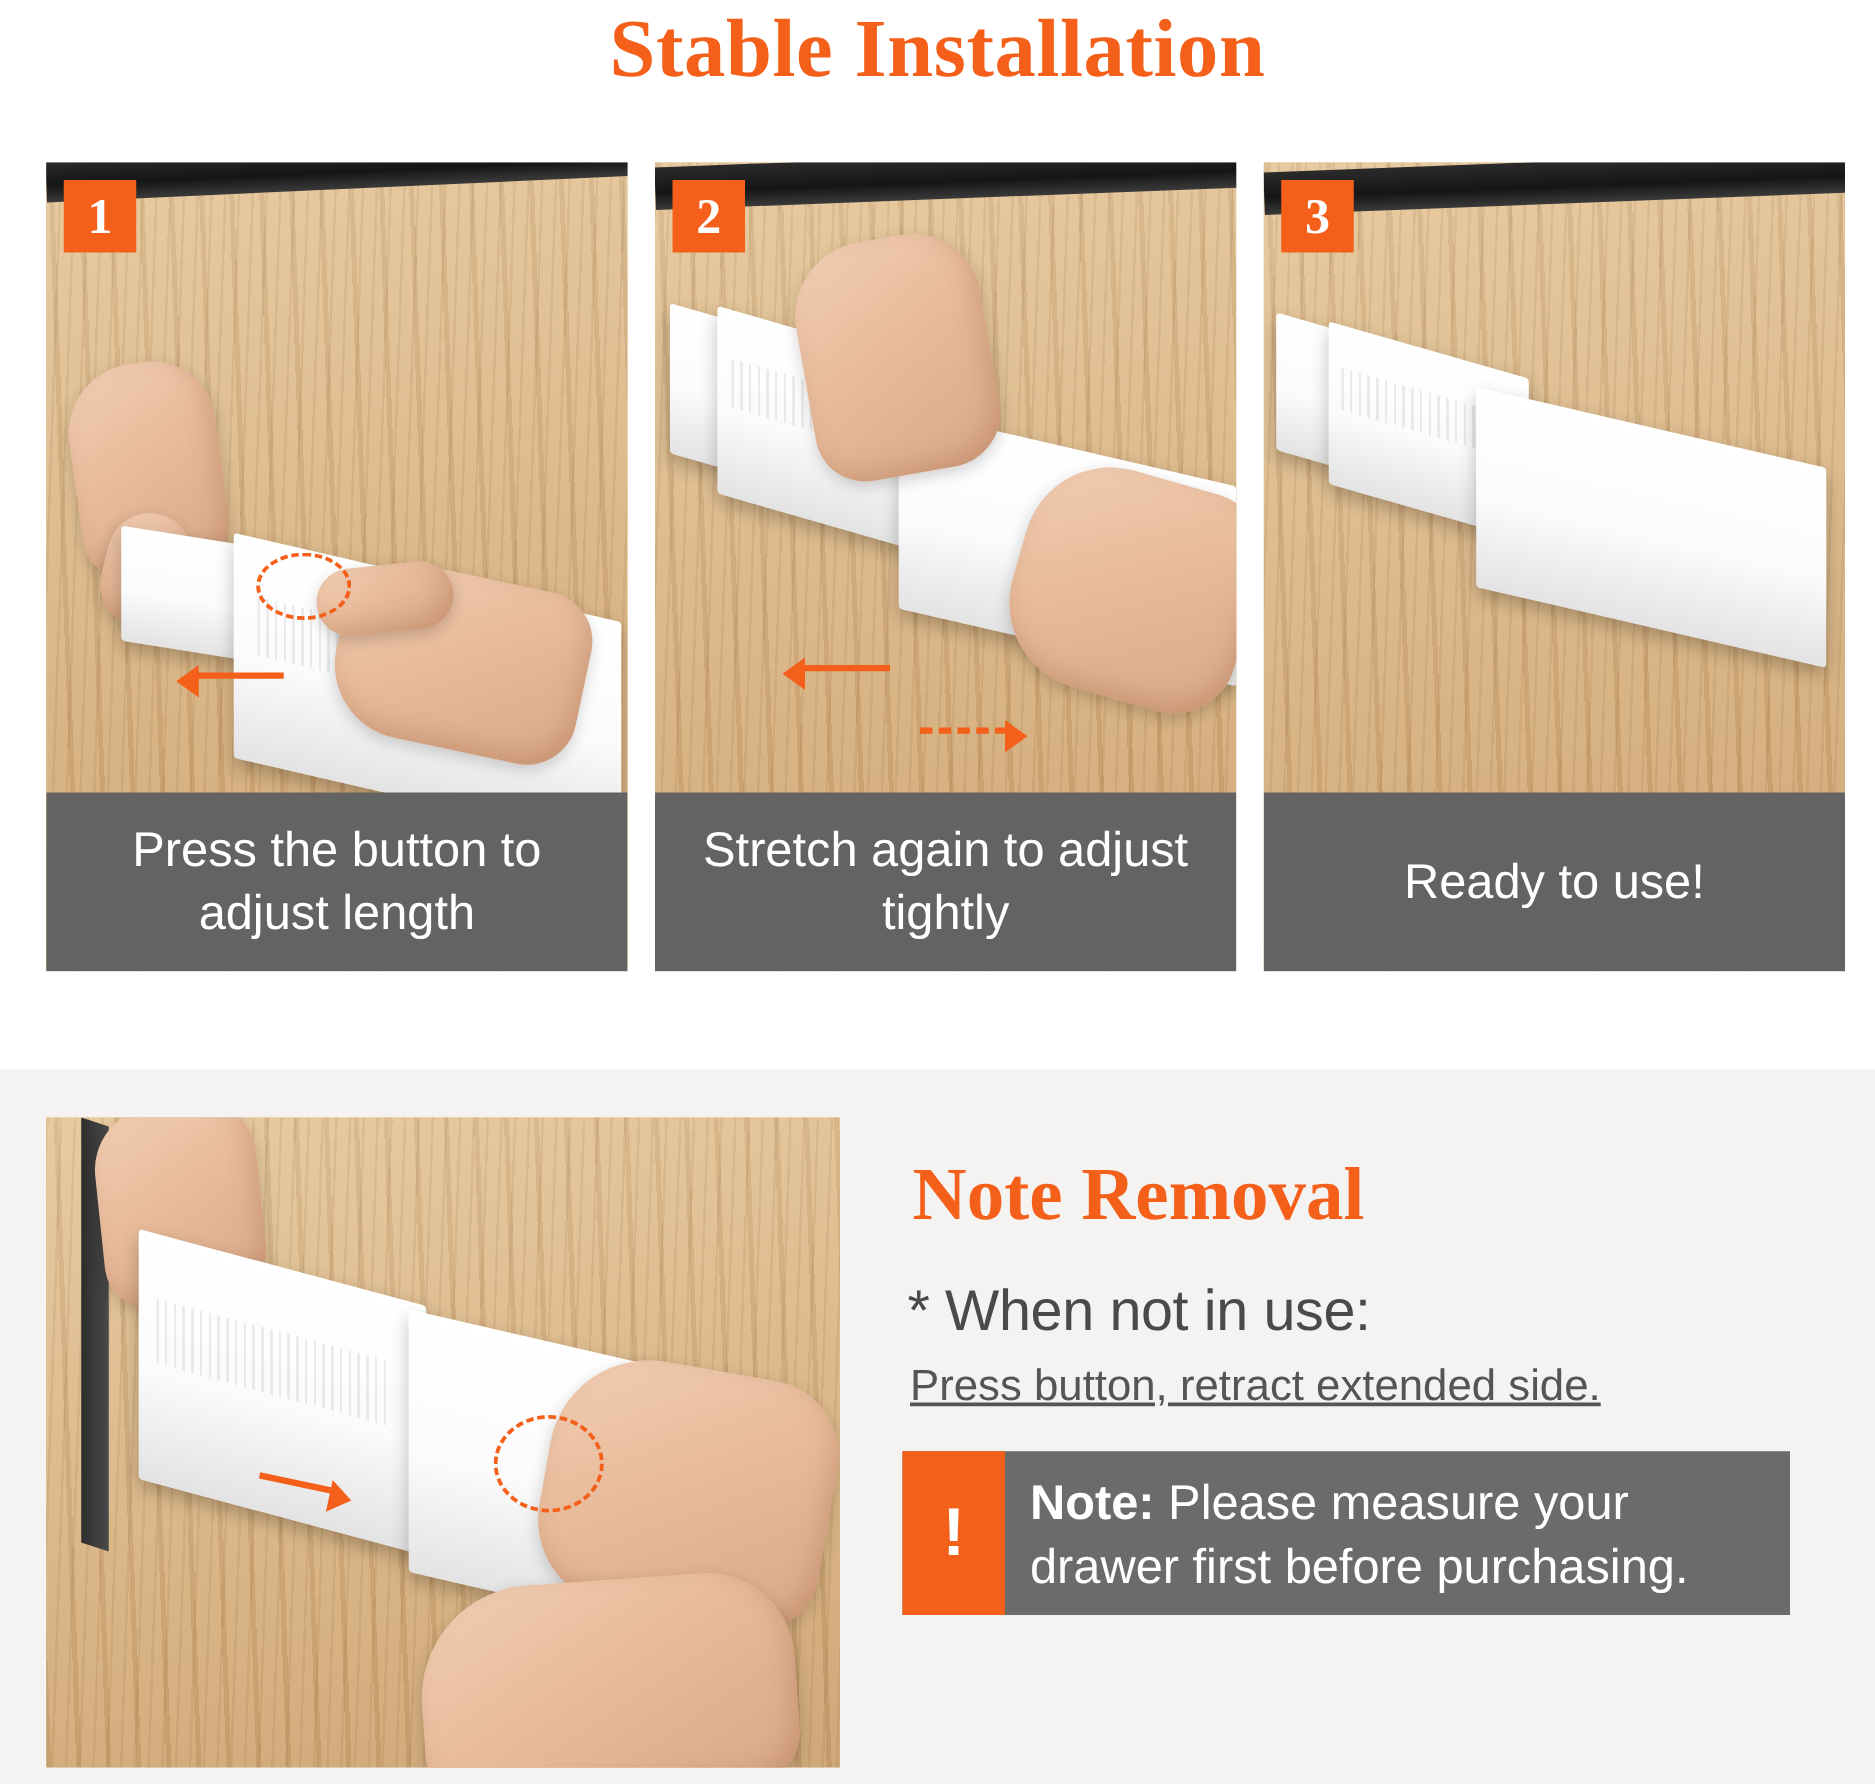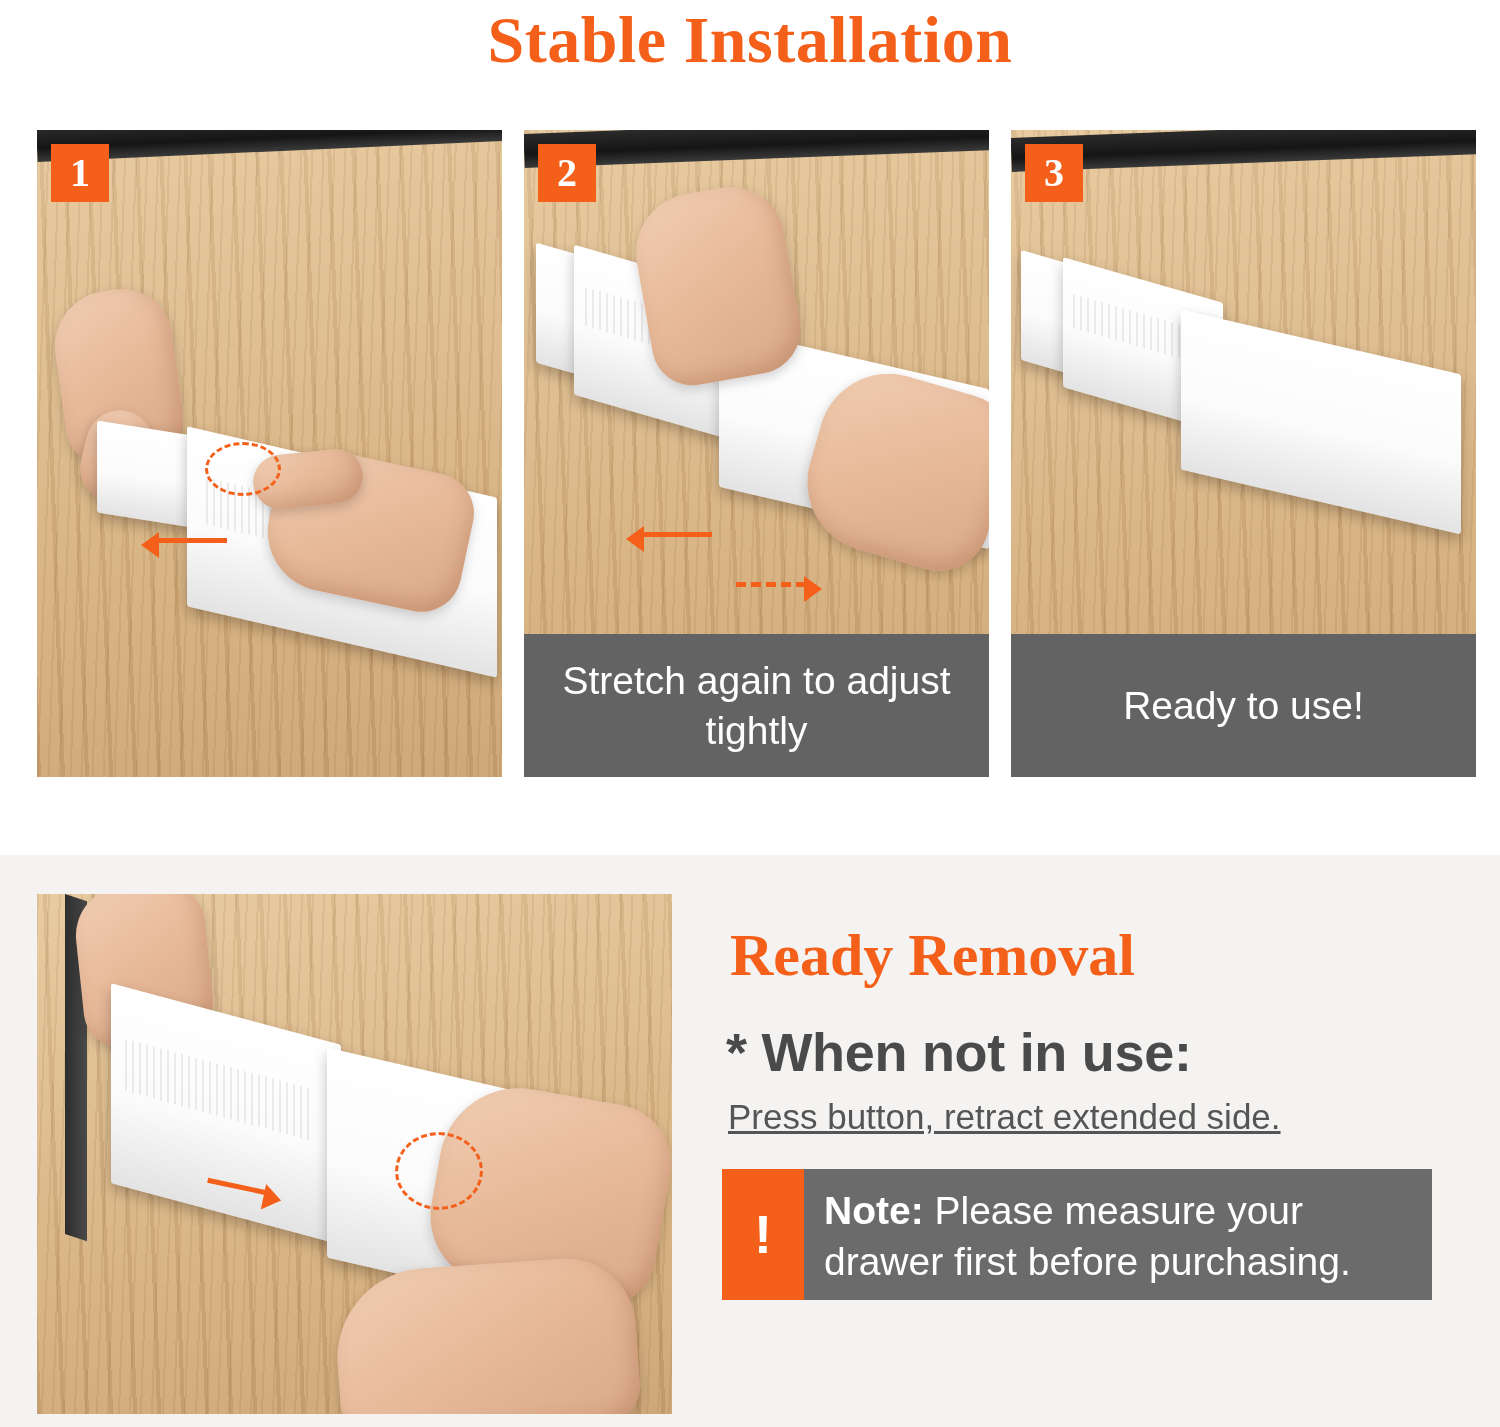--- a/index.html
+++ b/index.html
@@ -218,23 +218,23 @@
   .removal-title {
     font-family: "Liberation Serif", serif;
     font-weight: bold;
     font-size: 60px;
     color: #F4601A;
     margin: 0 0 36px 8px;
     line-height: 1;
   }
 
   .when-not {
-    font-size: 54px;
+    font-size: 46px;
     color: #4a4a4a;
-    font-weight: bold;
+    font-weight: normal;
     margin: 0 0 14px 4px;
     letter-spacing: -0.3px;
   }
 
   .press-button-line {
     font-size: 35px;
     color: #555555;
     margin: 0 0 32px 6px;
     text-decoration: underline;
   }
@@ -296,20 +296,21 @@
       </div>
 
       <div class="hand" style="top:330px;left:232px;width:200px;height:140px;border-radius:70px 40px 40px 60px;transform:rotate(12deg);"></div>
       <div class="hand" style="top:322px;left:216px;width:110px;height:54px;border-radius:28px;transform:rotate(-6deg);"></div>
 
       <div class="dotted-circle" style="top:312px;left:168px;width:70px;height:48px;"></div>
 
       <div class="arrow left" style="top:408px;left:120px;width:70px;"></div>
 
       <div class="step-badge">1</div>
+      <div class="caption">Press the button to adjust length</div>
     </div>
 
     <div class="step-card">
       <div class="wood"></div>
       <div class="drawer-edge tilt2"></div>
 
       <div class="divider" style="top:120px;left:12px;width:52px;height:120px;transform:skewY(16deg);"></div>
       <div class="divider" style="top:142px;left:50px;width:190px;height:150px;transform:skewY(16deg);">
         <div class="ridge"></div>
       </div>
@@ -360,21 +361,21 @@
 
     <div class="hand" style="top:200px;left:398px;width:230px;height:200px;border-radius:80px 60px 50px 70px;transform:rotate(10deg);"></div>
     <div class="hand" style="top:370px;left:300px;width:300px;height:170px;border-radius:90px 70px 40px 40px;transform:rotate(-4deg);"></div>
 
     <div class="dotted-circle" style="top:238px;left:358px;width:82px;height:72px;"></div>
 
     <div class="arrow right" style="top:290px;left:170px;width:60px;transform:rotate(12deg);"></div>
   </div>
 
   <div class="removal-right">
-    <div class="removal-title">Ready Removal</div>
+    <div class="removal-title">Note Removal</div>
     <div class="when-not">* When not in use:</div>
     <div class="press-button-line">Press button, retract extended side.</div>
 
     <div class="note-bar">
       <div class="note-excl">!</div>
       <div class="note-text"><b>Note:</b><span> Please measure your drawer first before purchasing.</span></div>
     </div>
   </div>
 </div>
 

